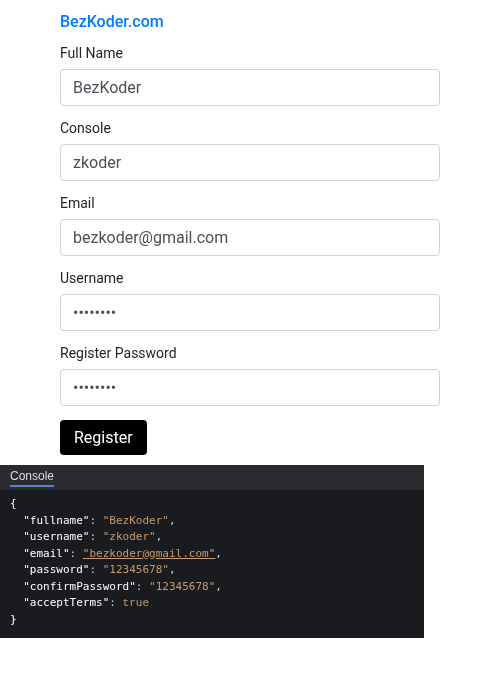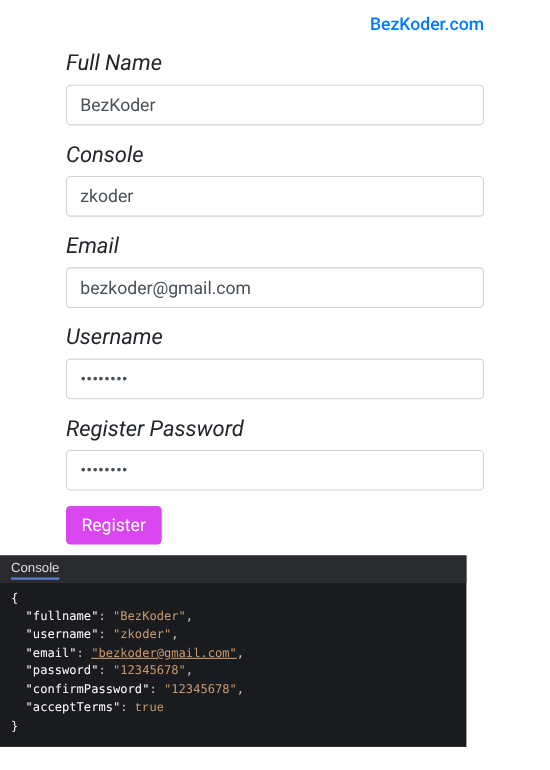--- a/index.html
+++ b/index.html
@@ -1,20 +1,20 @@
 <!DOCTYPE html>
 <html><head>
   <meta charset="utf-8">
   <style>
     * { box-sizing: border-box; margin: 0; padding: 0; }
     body { font-family: -apple-system, BlinkMacSystemFont, "Segoe UI", Roboto, sans-serif; font-size: 16px; color: #212529; background: #fff; width: 500px; }
     .container { padding: 12px 60px 0 60px; }
-    .brand { text-align: right; color: #007bff; font-size: 16px; font-weight: 500; margin-bottom: 14px; }
+    .brand { text-align: left; color: #007bff; font-size: 16px; font-weight: 500; margin-bottom: 14px; }
     .form-group { margin-bottom: 14px; }
-    .form-label { display: block; margin-bottom: 8px; font-size: 20px; font-style: italic; }
+    .form-label { display: block; margin-bottom: 8px; font-size: 14px; }
     .form-control {
       width: 100%;
       padding: 8px 12px;
       font-size: 16px;
       border: 1px solid #ced4da;
       border-radius: 4px;
       background: #fff;
       color: #495057;
       font-family: inherit;
     }
@@ -22,21 +22,21 @@
     .form-check input[type="checkbox"] { width: 14px; height: 14px; }
     .btn-row { display: flex; justify-content: space-between; align-items: center; margin-bottom: 10px; }
     .btn {
       padding: 8px 14px;
       font-size: 16px;
       border: none;
       border-radius: 4px;
       cursor: pointer;
       font-family: inherit;
     }
-    .btn-primary { background: #d946ef; color: #fff; }
+    .btn-primary { background: #000000; color: #fff; }
     .btn-warning { background: #ffc107; color: #212529; }
     .console {
       background: #1a1b1e;
       color: #ccc;
       font-family: Consolas, Monaco, monospace;
       font-size: 11px;
       width: 424px;
     }
     .console-header {
       background: #2a2b2e;

